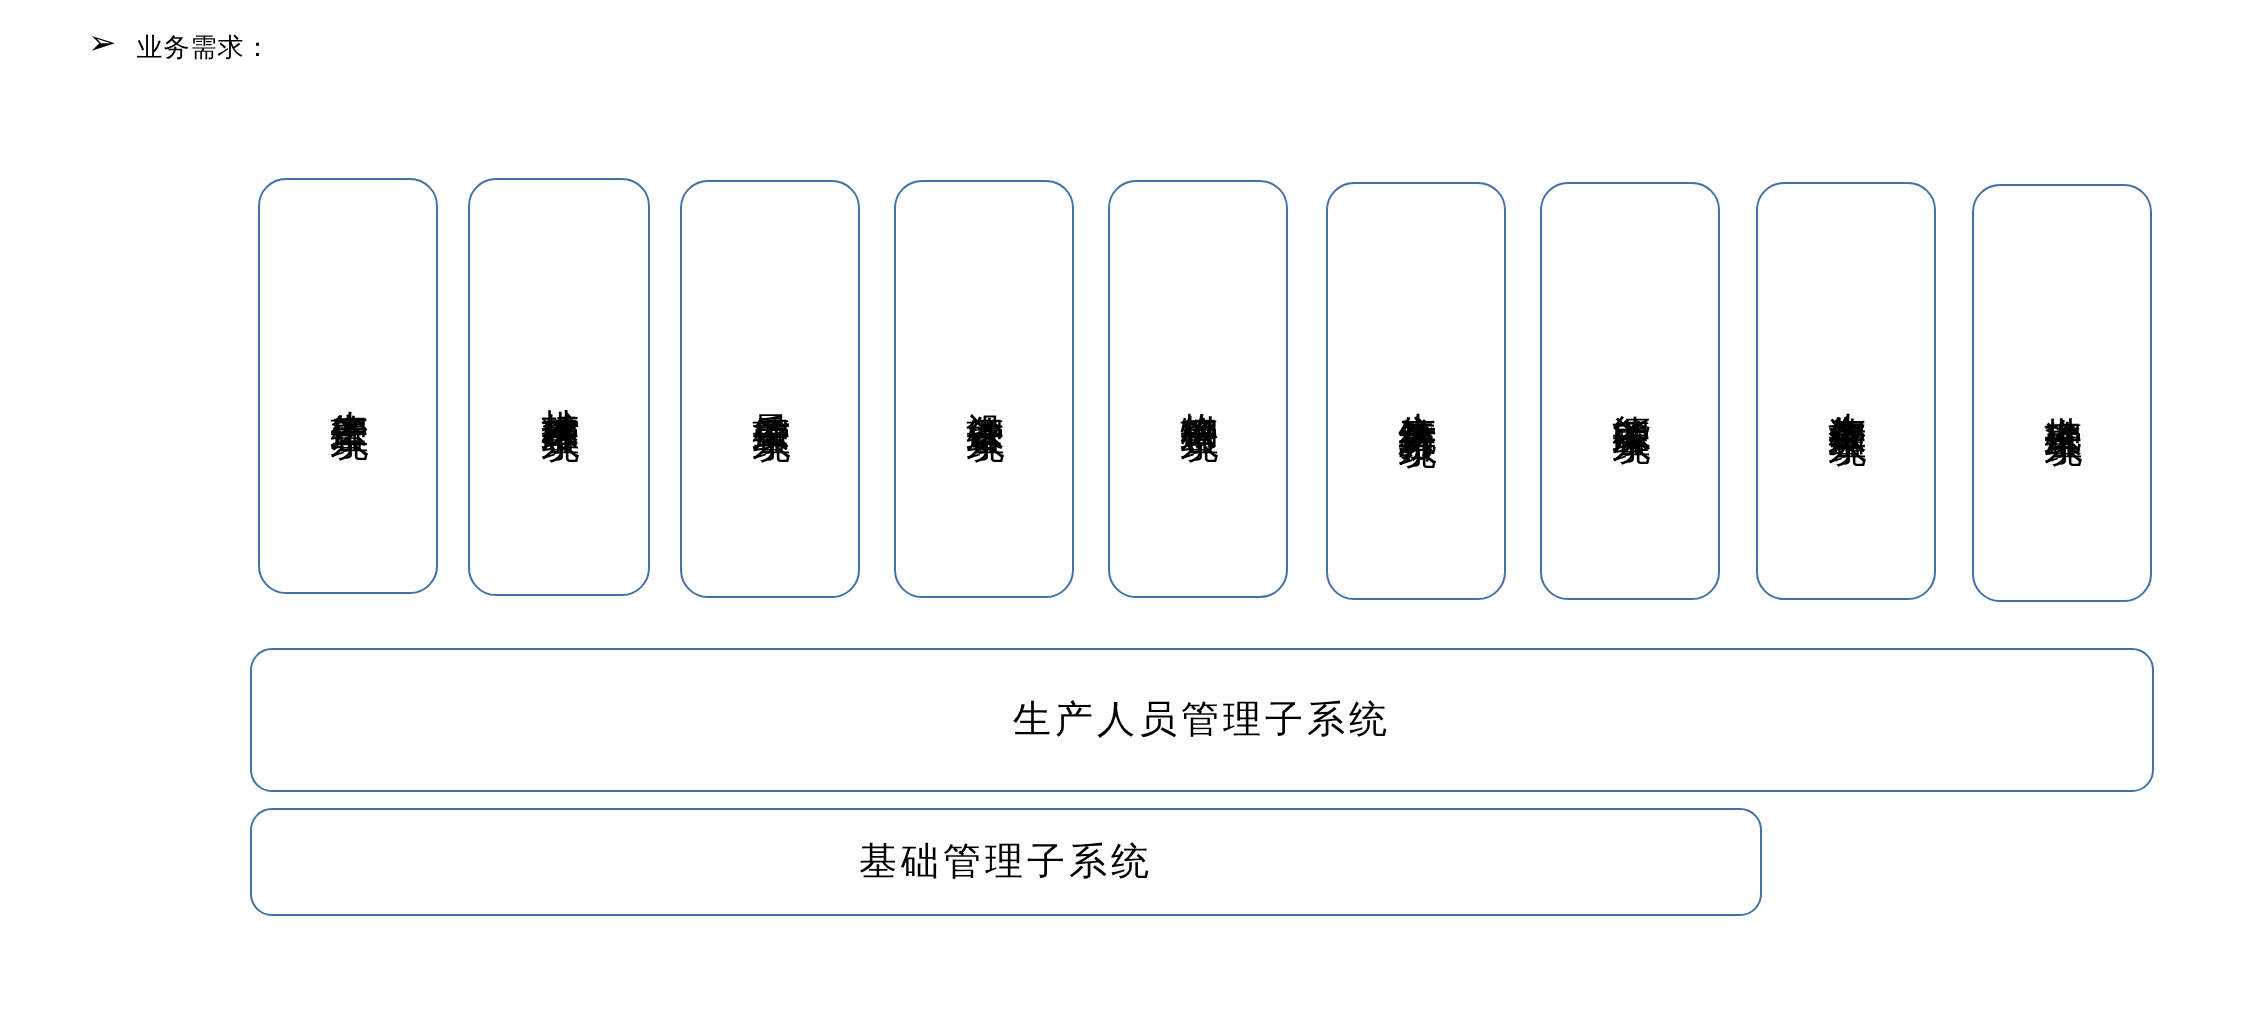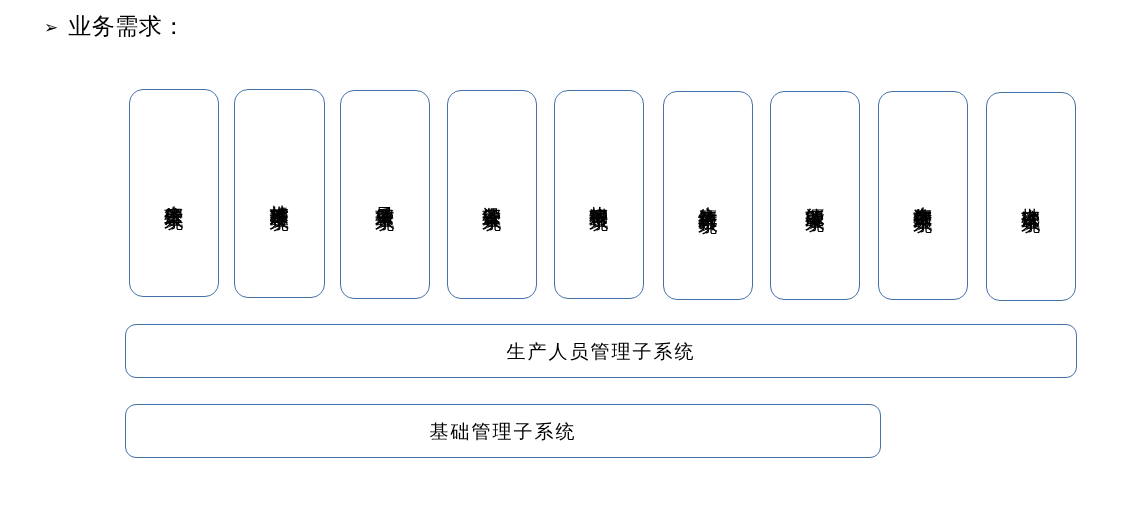--- a/index.html
+++ b/index.html
@@ -25,21 +25,21 @@
     gap: 10px;
     white-space: nowrap;
   }
   .bullet-arrow {
     font-size: 17px;
     line-height: 1;
     color: #000000;
     transform: translateY(-1px);
   }
   .header-text {
-    font-size: 23px;
+    font-size: 13px;
     line-height: 1;
     color: #000000;
     letter-spacing: 0.5px;
   }
 
   
   .diagram {
     position: absolute;
     left: 0;
     top: 0;
@@ -122,19 +122,19 @@
     </div>
     <div class="vcard" style="left: 770px; top: 91px; width: 90px; height: 209px;">
       <span class="vcard-label">能源管理子系统</span>
     </div>
     <div class="vcard tall" style="left: 878px; top: 91px; width: 90px; height: 209px;">
       <span class="vcard-label">生产数据管理子系统</span>
     </div>
     <div class="vcard" style="left: 986px; top: 92px; width: 90px; height: 209px;">
       <span class="vcard-label">批次管理子系统</span>
     </div>
-    <div class="hbar" style="left: 125px; top: 324px; width: 952px; height: 54px;">
+    <div class="hbar" style="left: 125px; top: 324px; width: 952px; height: 72px;">
       <span class="hbar-label">生产人员管理子系统</span>
     </div>
     <div class="hbar" style="left: 125px; top: 404px; width: 756px; height: 54px;">
       <span class="hbar-label">基础管理子系统</span>
     </div>
   </div>
 
 </body></html>

